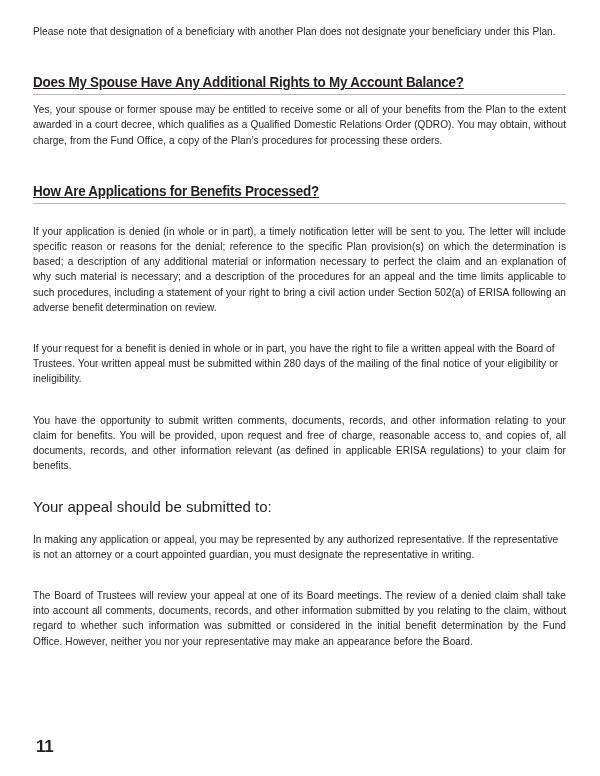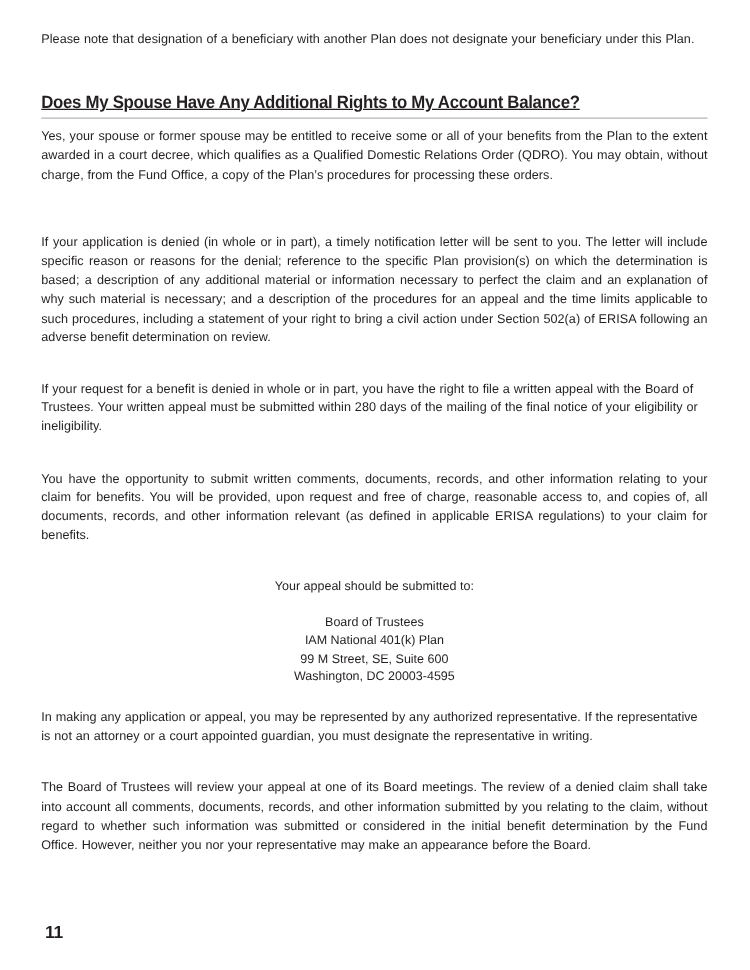--- a/index.html
+++ b/index.html
@@ -57,39 +57,38 @@
     text-decoration: underline;
   }
   .heading-rule {
     width: 533px;
     height: 1px;
     background: #b6b7b9;
     margin: 0;
     border: none;
   }
   .centered-line {
-    font-size: 10px;
+    font-size: 15px;
     line-height: 15.2px;
-    text-align: center;
     margin: 0;
     color: #231f20;
   }
   .address-block {
     margin: 14px 0 0 0;
   }
   .address-block .centered-line {
     line-height: 14.6px;
   }
   .spacer-sm { height: 13px; }
   .spacer-md { height: 17px; }
   .page-number {
     position: absolute;
     left: 36px;
     top: 737px;
-    font-size: 14px;
+    font-size: 17px;
     font-weight: bold;
     color: #231f20;
     letter-spacing: -0.3px;
   }
 </style>
 </head>
 <body>
 
 <div class="page">
   <div class="content">
@@ -99,39 +98,37 @@
     <div class="spacer-sm"></div>
 
     <div class="heading-block">
       <h2 class="section-heading">Does My Spouse Have Any Additional Rights to My Account Balance?</h2>
       <div class="heading-rule"></div>
     </div>
     <p class="body-text">Yes, your spouse or former spouse may be entitled to receive some or all of your benefits from the Plan to the extent awarded in a court decree, which qualifies as a Qualified Domestic Relations Order (QDRO). You may obtain, without charge, from the Fund Office, a copy of the Plan’s procedures for processing these orders.</p>
 
     <div class="spacer-sm"></div>
 
+    <div class="heading-block">
+      <h2 class="section-heading">How Are Applications for Benefits Processed?</h2>
+      <div class="heading-rule"></div>
+    </div>
     <div class="spacer-sm"></div>
     <p class="body-text">If your application is denied (in whole or in part), a timely notification letter will be sent to you. The letter will include specific reason or reasons for the denial; reference to the specific Plan provision(s) on which the determination is based; a description of any additional material or information necessary to perfect the claim and an explanation of why such material is necessary; and a description of the procedures for an appeal and the time limits applicable to such procedures, including a statement of your right to bring a civil action under Section 502(a) of ERISA following an adverse benefit determination on review.</p>
 
     <div class="spacer-sm"></div>
 
     <p class="body-text tight">If your request for a benefit is denied in whole or in part, you have the right to file a written appeal with the Board of Trustees. Your written appeal must be submitted within 280 days of the mailing of the final notice of your eligibility or ineligibility.</p>
     <div class="spacer-sm"></div>
     <p class="body-text">You have the opportunity to submit written comments, documents, records, and other information relating to your claim for benefits. You will be provided, upon request and free of charge, reasonable access to, and copies of, all documents, records, and other information relevant (as defined in applicable ERISA regulations) to your claim for benefits.</p>
 
     <div class="spacer-sm"></div>
 
     <p class="centered-line">Your appeal should be submitted to:</p>
 
-    <div class="address-block">
-      <p class="centered-line">Board of Trustees</p>
-      <p class="centered-line">IAM National 401(k) Plan</p>
-      <p class="centered-line">99 M Street, SE, Suite 600</p>
-      <p class="centered-line">Washington, DC 20003-4595</p>
-    </div>
 
     <div class="spacer-md"></div>
 
     <p class="body-text tight">In making any application or appeal, you may be represented by any authorized representative. If the representative is not an attorney or a court appointed guardian, you must designate the representative in writing.</p>
     <div class="spacer-sm"></div>
     <p class="body-text">The Board of Trustees will review your appeal at one of its Board meetings. The review of a denied claim shall take into account all comments, documents, records, and other information submitted by you relating to the claim, without regard to whether such information was submitted or considered in the initial benefit determination by the Fund Office. However, neither you nor your representative may make an appearance before the Board.</p>
 
   </div>
 
   <div class="page-number">11</div>

